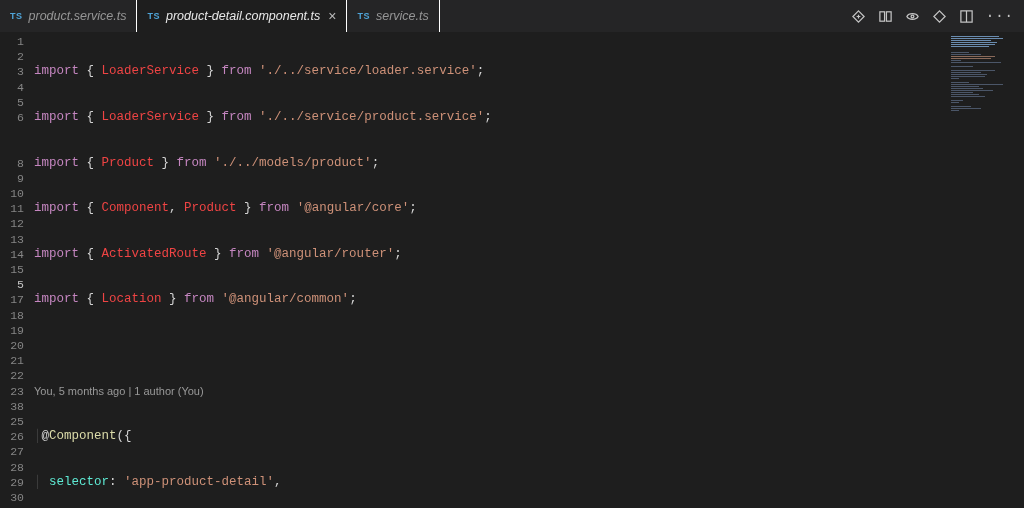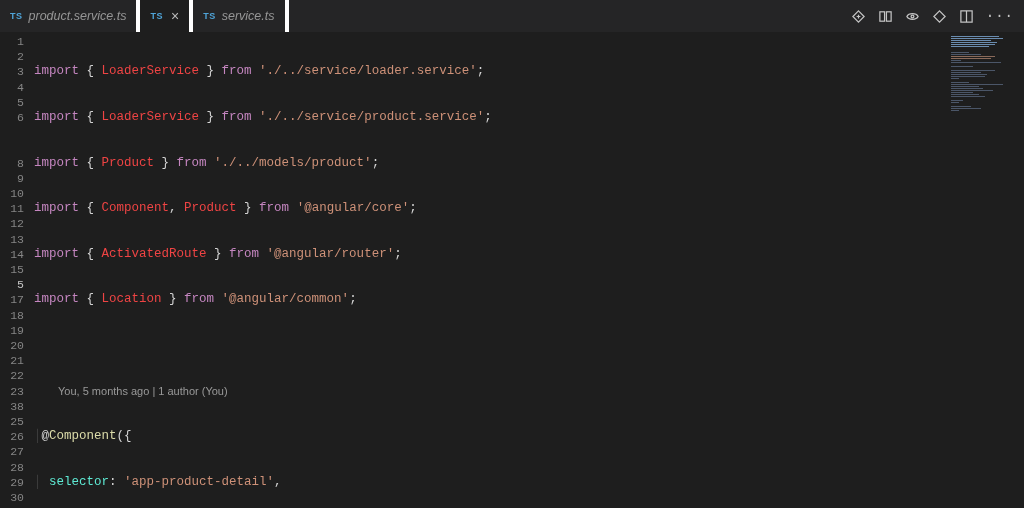--- a/index.html
+++ b/index.html
@@ -11,21 +11,21 @@
   }
   
   .tabbar {
     display: flex; align-items: stretch; height: 32px;
     background: #252526; width: 100%;
     position: relative;
   }
   .tab {
     display: flex; align-items: center; gap: 6px;
     padding: 0 10px; font-size: 12.5px;
-    color: #969696; border-right: 4px solid #ffffff;
+    color: #969696; border-right: 1px solid #ffffff;
     font-style: italic; cursor: pointer;
     font-family: "Segoe UI", sans-serif;
   }
   .tab.active { background: #1e1e1e; color: #e8e8e8; }
   .tab .close { font-style: normal; color: #bbb; font-size: 14px; margin-left: 2px; }
   .tab-ts-badge {
     font-style: normal; font-size: 9px; font-weight: bold;
     color: #4fa4d8; letter-spacing: .5px;
   }
   .action-icons {
@@ -41,21 +41,21 @@
     padding: 2px 10px 0 0; user-select: none; line-height: 15.2px;
     font-size: 11.5px;
   }
   .code {
     flex: 1; position: relative; padding-top: 2px;
     line-height: 15.2px; white-space: pre;
   }
   .line { min-height: 15.2px; position: relative; }
   .indent-guide { color: #404040; }
   .line > span, .line > .content { position: relative; z-index: 1; }
-  .codelens { color: #999999; font-size: 11px; font-family: "Segoe UI", sans-serif; margin-left: 24px; }
+  .codelens { color: #999999; font-size: 11px; font-family: "Segoe UI", sans-serif; }
   
   .minimap {
     width: 78px; background: #1e1e1e; position: relative;
     border-left: 1px solid #1e1e1e;
   }
   .mm-line { position: absolute; left: 4px; height: 1px; background: #4b5668; }
   
   .kw  { color: #c586c0; }     
   .typ { color: #ef4444; }     
   .str { color: #ce9178; }     
@@ -66,20 +66,21 @@
 </head>
 <body>
 
 <div class="tabbar">
   <div class="tab">
     <span class="tab-ts-badge">TS</span>
     <span>product.service.ts</span>
   </div>
   <div class="tab active">
     <span class="tab-ts-badge">TS</span>
+    <span>product-detail.component.ts</span>
     <span class="close">×</span>
   </div>
   <div class="tab">
     <span class="tab-ts-badge">TS</span>
     <span>service.ts</span>
   </div>
 
   <div class="action-icons">
     <span>
         <svg viewBox="0 0 16 16" fill="none" stroke="currentColor" stroke-width="1.3">

